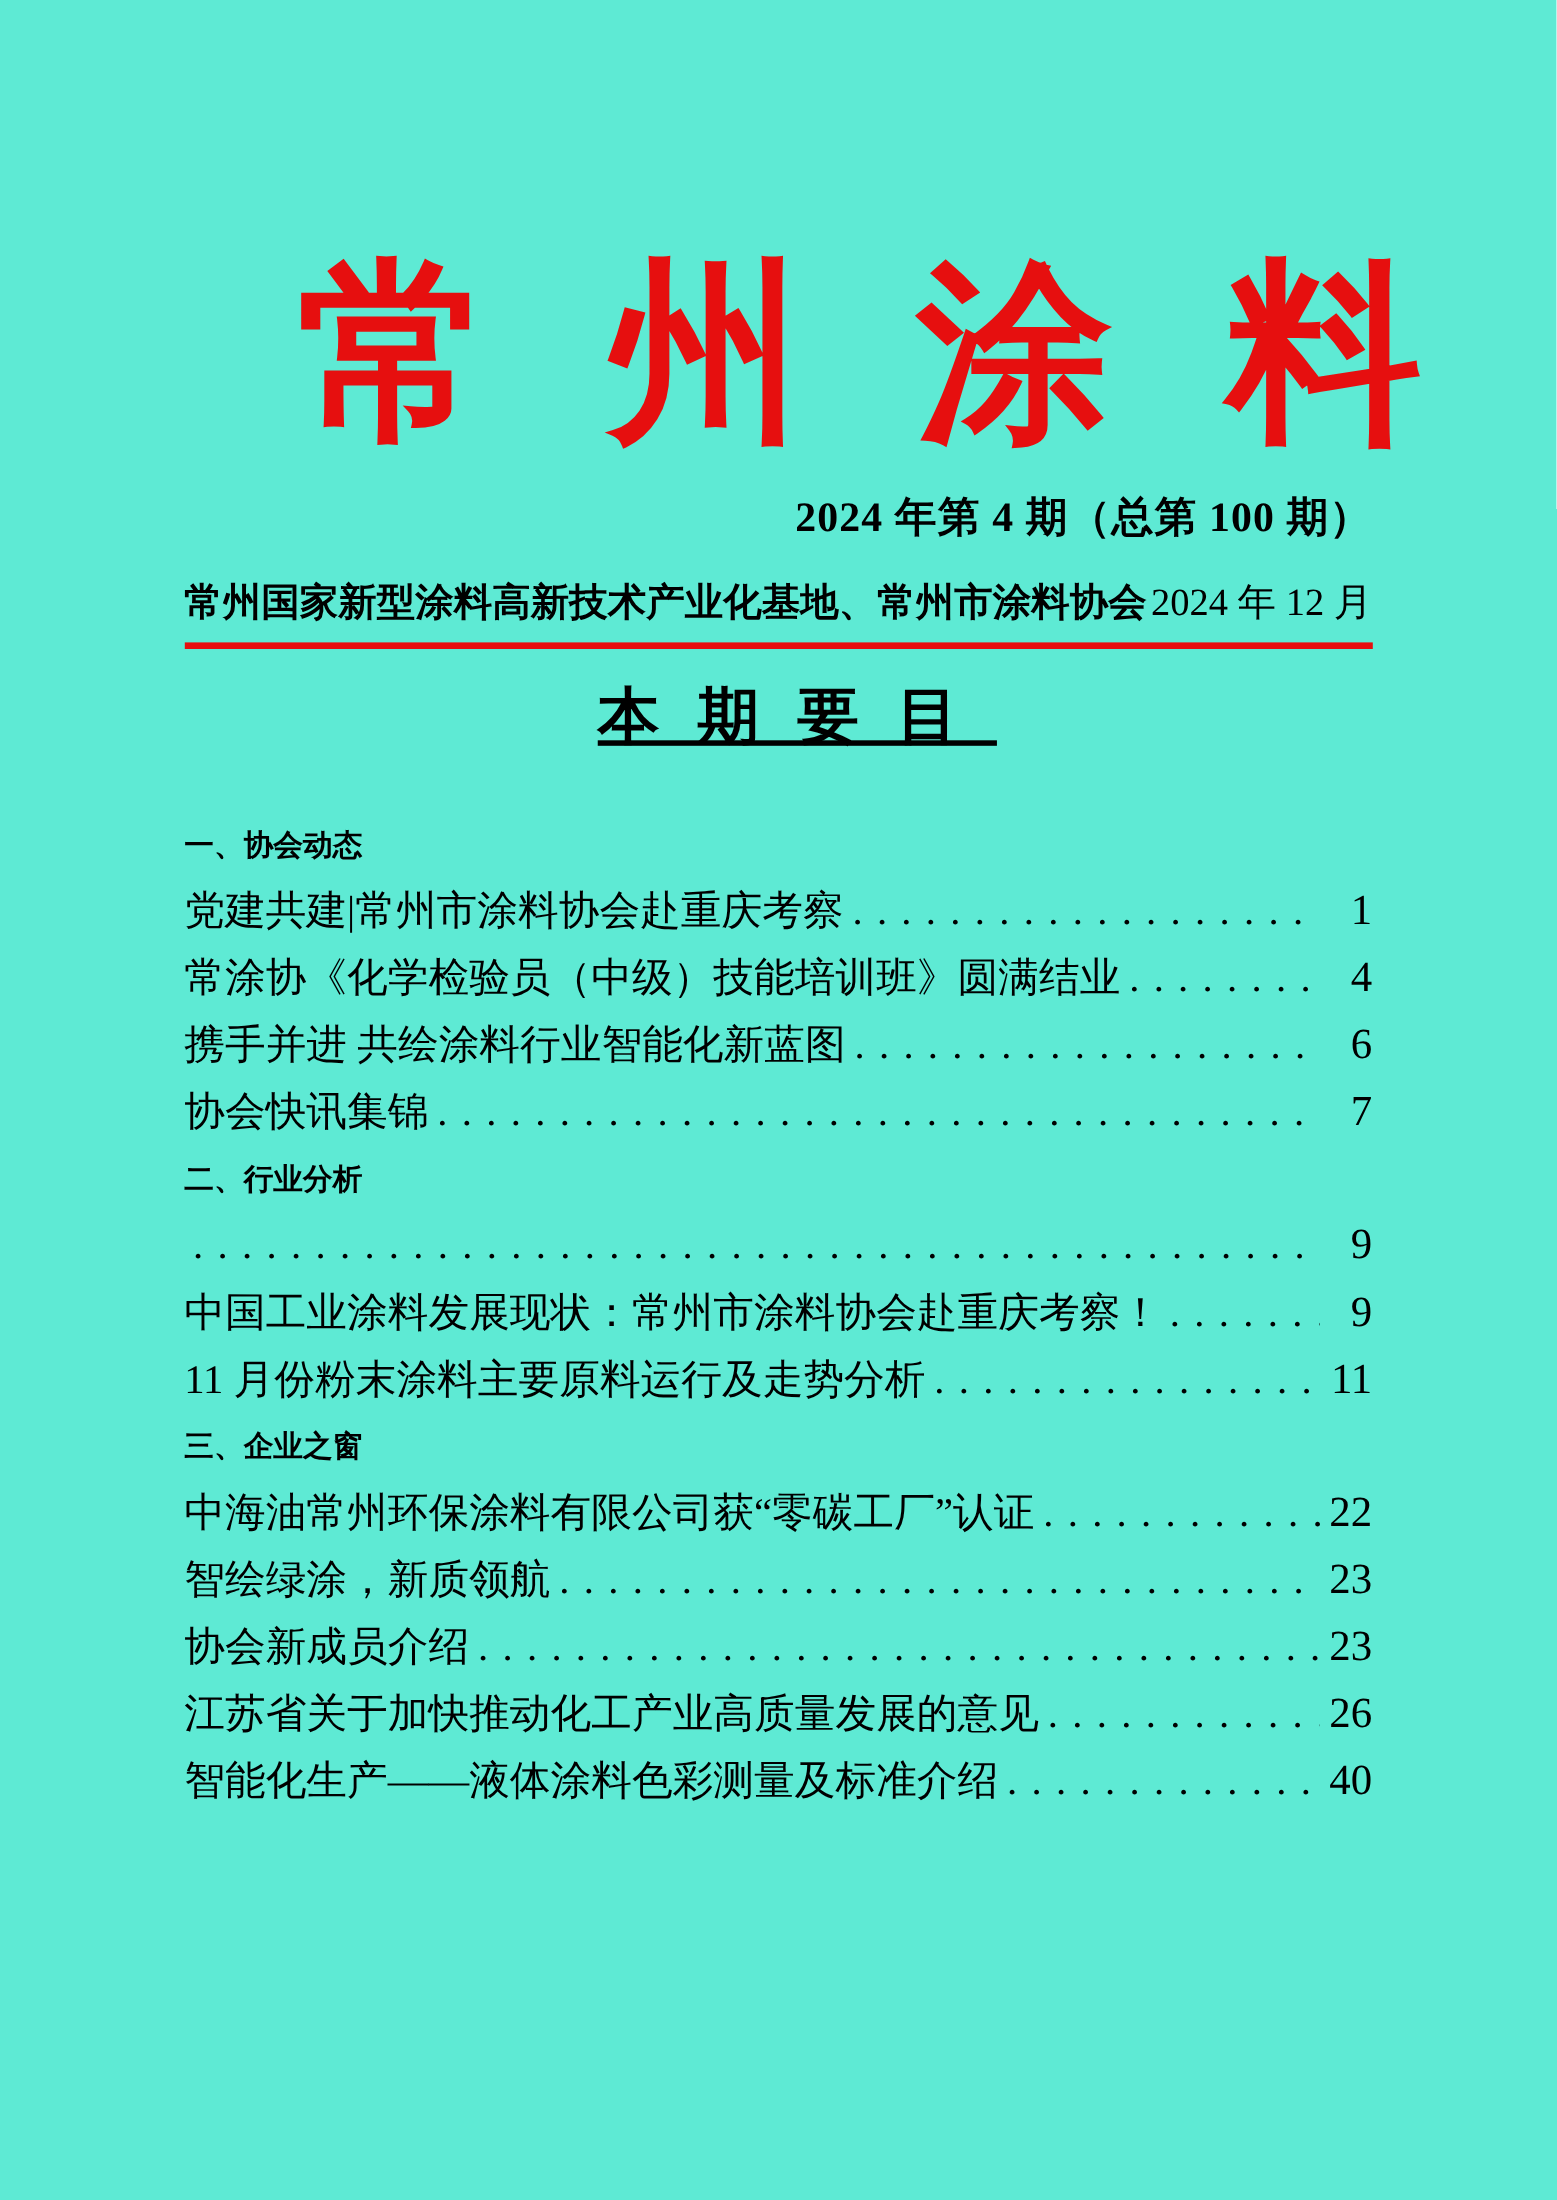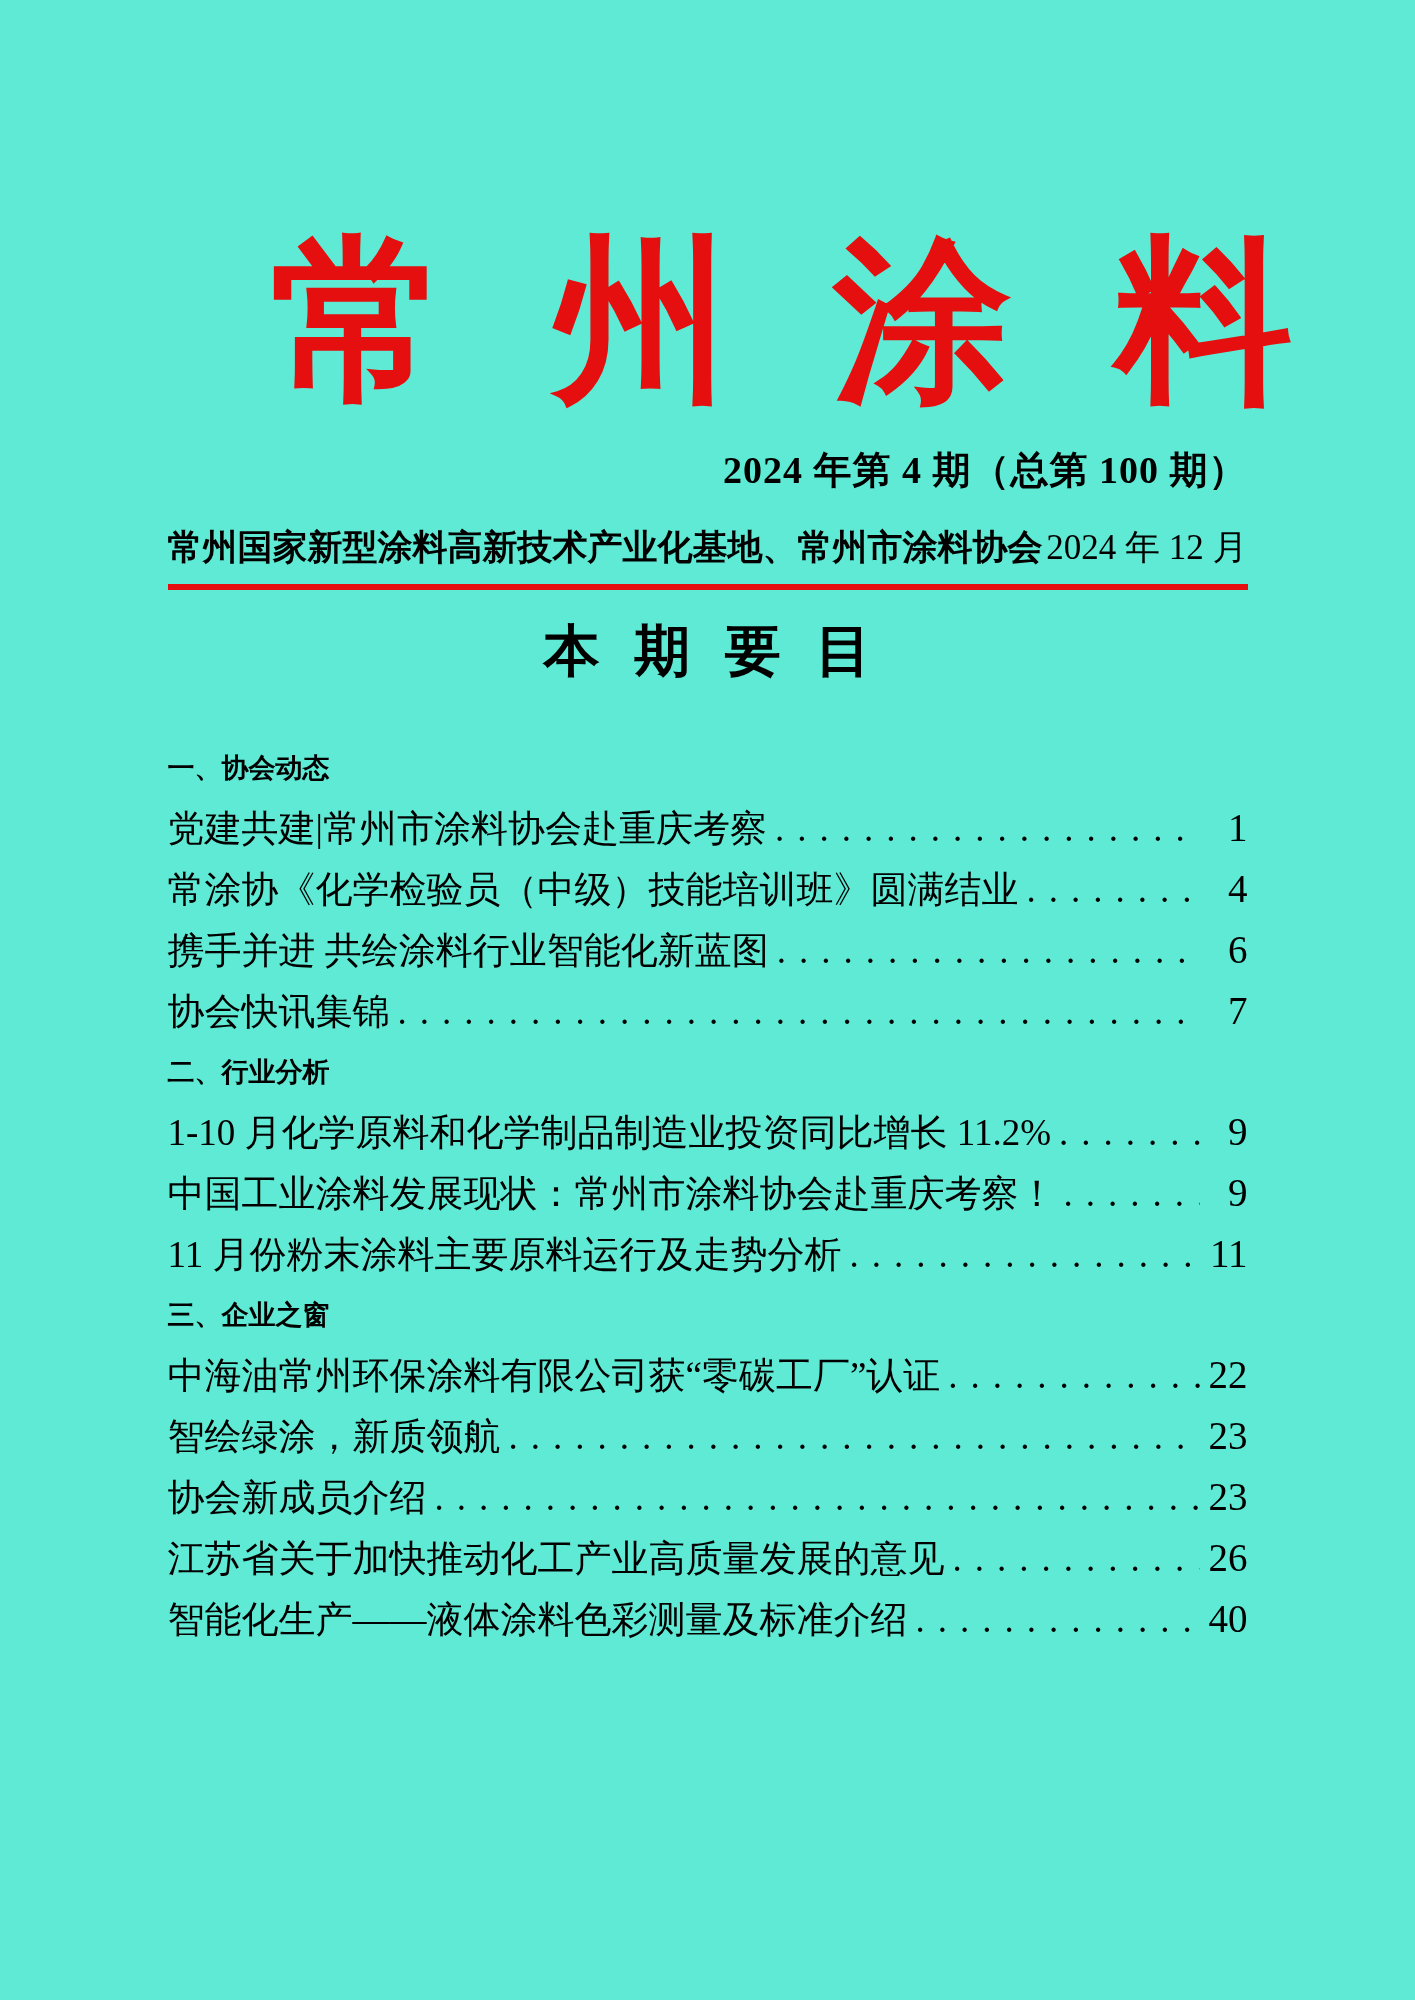--- a/index.html
+++ b/index.html
@@ -62,20 +62,21 @@
   }
   .contents-heading {
     margin-top: 24px;
     text-align: center;
     font-family: "Liberation Sans", sans-serif;
     font-weight: bold;
     font-size: 56px;
     letter-spacing: 0.62em;
     text-indent: 0.62em;
     white-space: nowrap;
+    text-decoration: underline;
   }
   .toc {
     margin-top: 48px;
   }
   .toc-heading {
     line-height: 60px;
     font-size: 27px;
     white-space: nowrap;
   }
   .toc-heading.sans {
@@ -154,21 +155,20 @@
       </div>
       <div class="toc-row">
         <span class="toc-title">协会快讯集锦</span>
         <span class="toc-dots">................................................................................................................................................................</span>
         <span class="toc-page">7</span>
       </div>
 
       <div class="toc-heading sans">二、行业分析</div>
 
       <div class="toc-row">
-        <span class="toc-title">1-10 月化学原料和化学制品制造业投资同比增长 11.2%</span>
         <span class="toc-dots">................................................................................................................................................................</span>
         <span class="toc-page">9</span>
       </div>
       <div class="toc-row">
         <span class="toc-title">中国工业涂料发展现状：常州市涂料协会赴重庆考察！</span>
         <span class="toc-dots">................................................................................................................................................................</span>
         <span class="toc-page">9</span>
       </div>
       <div class="toc-row">
         <span class="toc-title">11 月份粉末涂料主要原料运行及走势分析</span>

